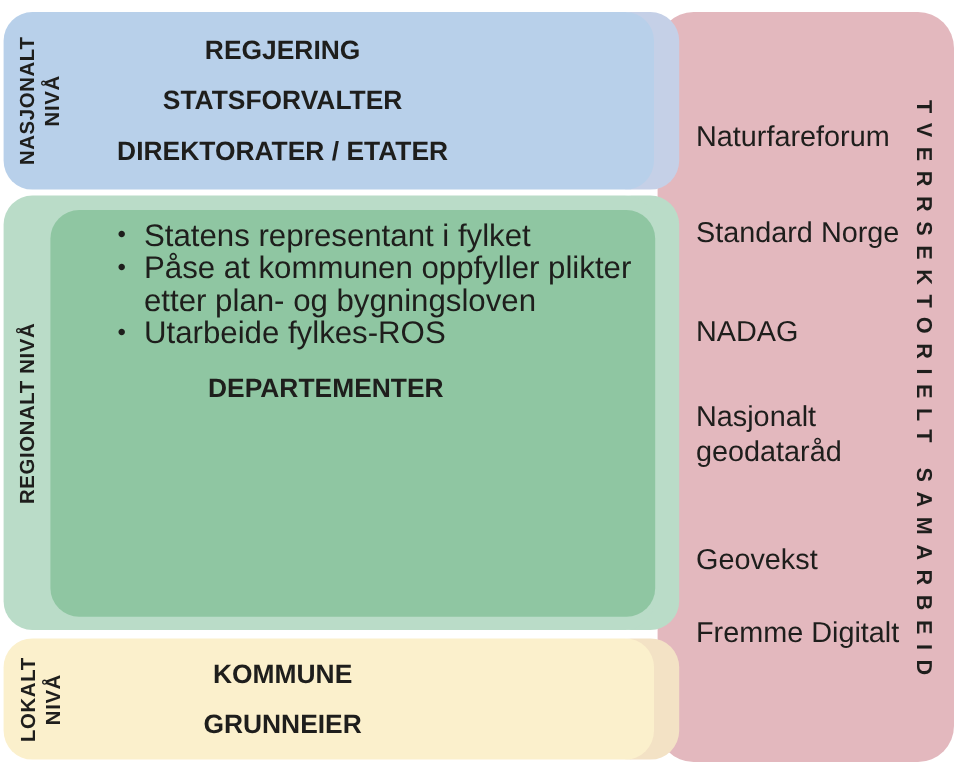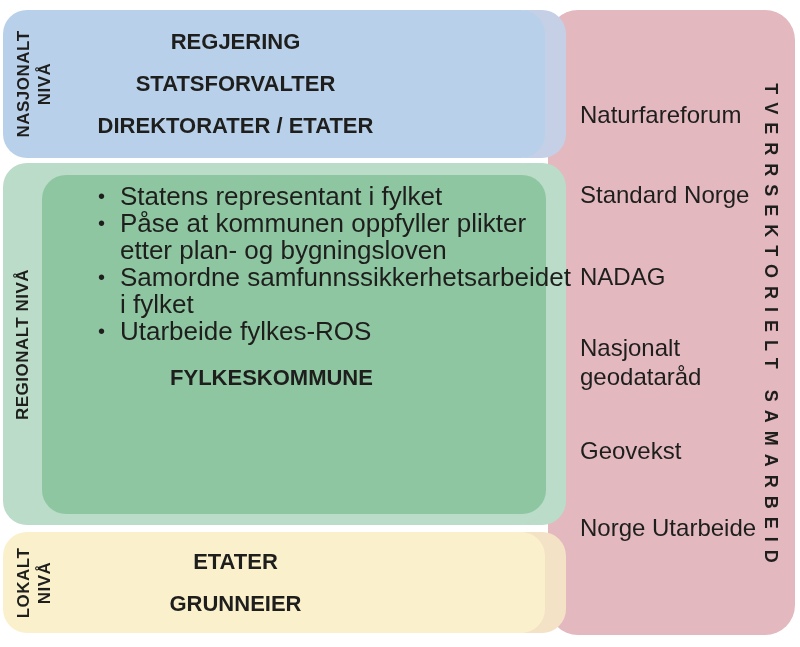--- a/index.html
+++ b/index.html
@@ -142,22 +142,22 @@
 
 <div class="canvas">
 
   <div class="pink-box"></div>
   <div class="vertical-title">TVERRSEKTORIELT SAMARBEID</div>
   <div class="pink-item" style="top:100px">Naturfareforum</div>
   <div class="pink-item" style="top:180px">Standard Norge</div>
   <div class="pink-item" style="top:262px">NADAG</div>
   <div class="pink-item" style="top:333px">Nasjonalt
 geodataråd</div>
-  <div class="pink-item" style="top:436px">Geovekst</div>
-  <div class="pink-item" style="top:513px">Norge Utarbeide</div>
+  <div class="pink-item" style="top:452px">Geovekst</div>
+  <div class="pink-item" style="top:513px">Fremme Digitalt</div>
 
   <div class="tab tab-blue"></div>
   <div class="tab tab-green"></div>
   <div class="tab tab-yellow"></div>
 
   <div class="row row-national">
     <div class="side-label side-label-wide">
       <span>NASJONALT
 NIVÅ</span>
     </div>
@@ -170,32 +170,30 @@
 
   <div class="row row-regional">
     <div class="side-label side-label-narrow">
       <span>REGIONALT NIVÅ</span>
     </div>
     <div class="inner-box">
       <ul class="bullet-list">
         <li>Statens representant i fylket</li>
         <li>Påse at kommunen oppfyller plikter
 etter plan- og bygningsloven</li>
-        <li>Samordne samfunnssikkerhetsarbeidet
-i fylket</li>
         <li>Utarbeide fylkes-ROS</li>
       </ul>
-      <div class="inner-title inner-title-2">FYLKESKOMMUNE</div>
+      <div class="inner-title inner-title-2">DEPARTEMENTER</div>
     </div>
   </div>
 
   <div class="row row-local">
     <div class="side-label side-label-wide">
       <span>LOKALT
 NIVÅ</span>
     </div>
     <div class="center-stack">
-      <div class="big-heading">ETATER</div>
+      <div class="big-heading">KOMMUNE</div>
       <div class="big-heading">GRUNNEIER</div>
     </div>
   </div>
 
 </div>
 
 </body></html>

